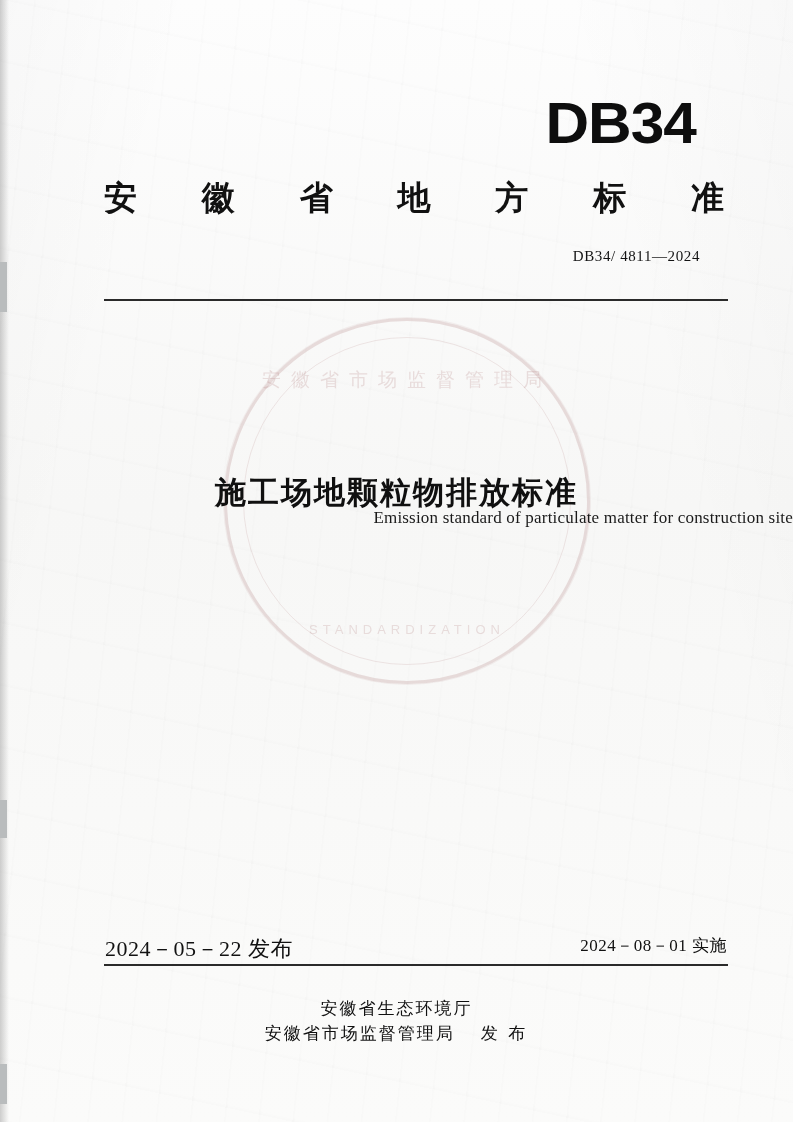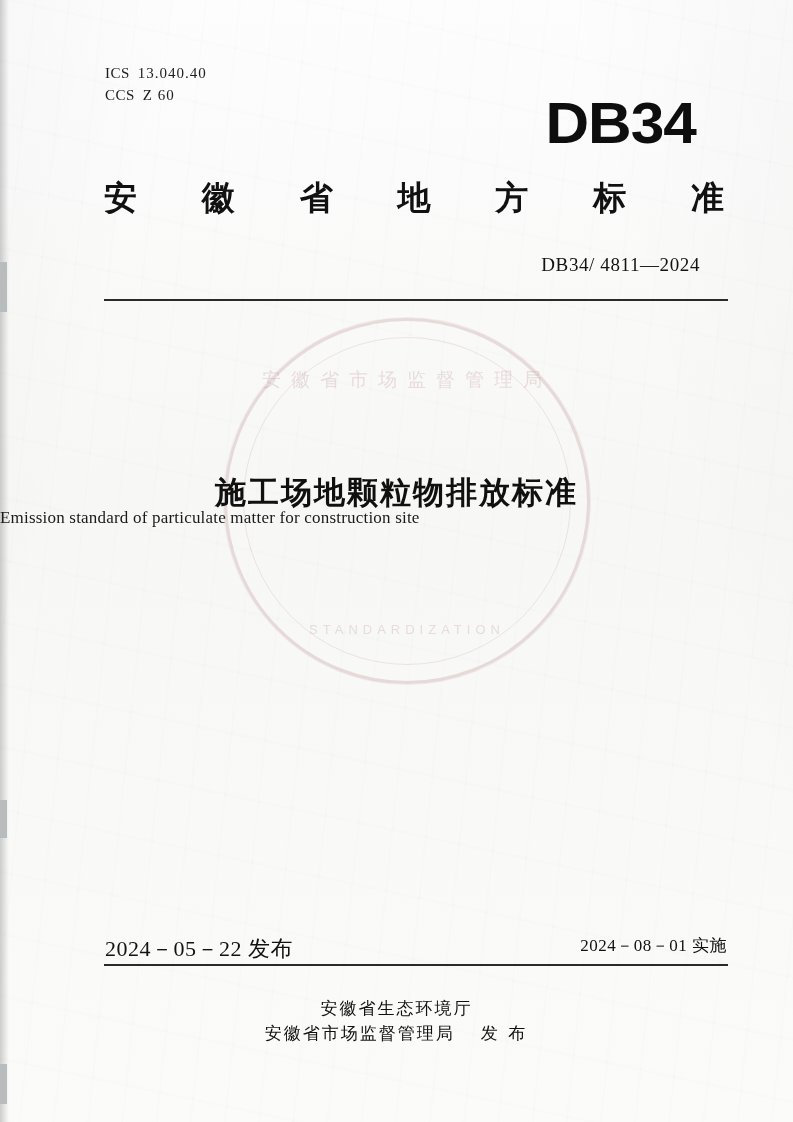--- a/index.html
+++ b/index.html
@@ -129,23 +129,23 @@
     font-weight: bold;
     color: #111;
     display: flex;
     justify-content: space-between;
   }
   .std-title span { display: inline-block; }
 
   .std-number {
     position: absolute;
     right: 93px;
-    top: 254px;
-    font-family: "Liberation Serif", serif;
-    font-size: 19px;
+    top: 248px;
+    font-family: "Liberation Serif", serif;
+    font-size: 15px;
     color: #131313;
     letter-spacing: 0.6px;
   }
 
   .rule-top {
     position: absolute;
     left: 104px;
     right: 65px;
     top: 299px;
     height: 2px;
@@ -163,21 +163,21 @@
     font-weight: bold;
     color: #101010;
     letter-spacing: 2px;
     margin-top: 32px;
   }
   .doc-title-en {
     position: absolute;
     left: 0;
     right: 0;
     top: 508px;
-    text-align: left;
+    text-align: right;
     font-family: "Liberation Serif", serif;
     font-size: 17px;
     color: #1a1a1a;
     letter-spacing: 0.2px;
   }
 
   .rule-bottom {
     position: absolute;
     left: 104px;
     right: 65px;
@@ -234,28 +234,20 @@
   <div class="edge-left"></div>
   <div class="edge-marks m1"></div>
   <div class="edge-marks m2"></div>
   <div class="edge-marks m3"></div>
 
   <div class="seal">
     <div class="seal-arc top">安徽省市场监督管理局</div>
     <div class="seal-arc bottom">STANDARDIZATION</div>
   </div>
 
-  <div class="ics-block">
-    <div class="ics-line">
-      <span class="label">ICS</span><span class="value">13.040.40</span>
-    </div>
-    <div class="ics-line">
-      <span class="label">CCS</span><span class="value">Z 60</span>
-    </div>
-  </div>
 
   <div class="db-logo">DB34</div>
 
   <div class="std-title">
     <span>安</span>
     <span>徽</span>
     <span>省</span>
     <span>地</span>
     <span>方</span>
     <span>标</span>

